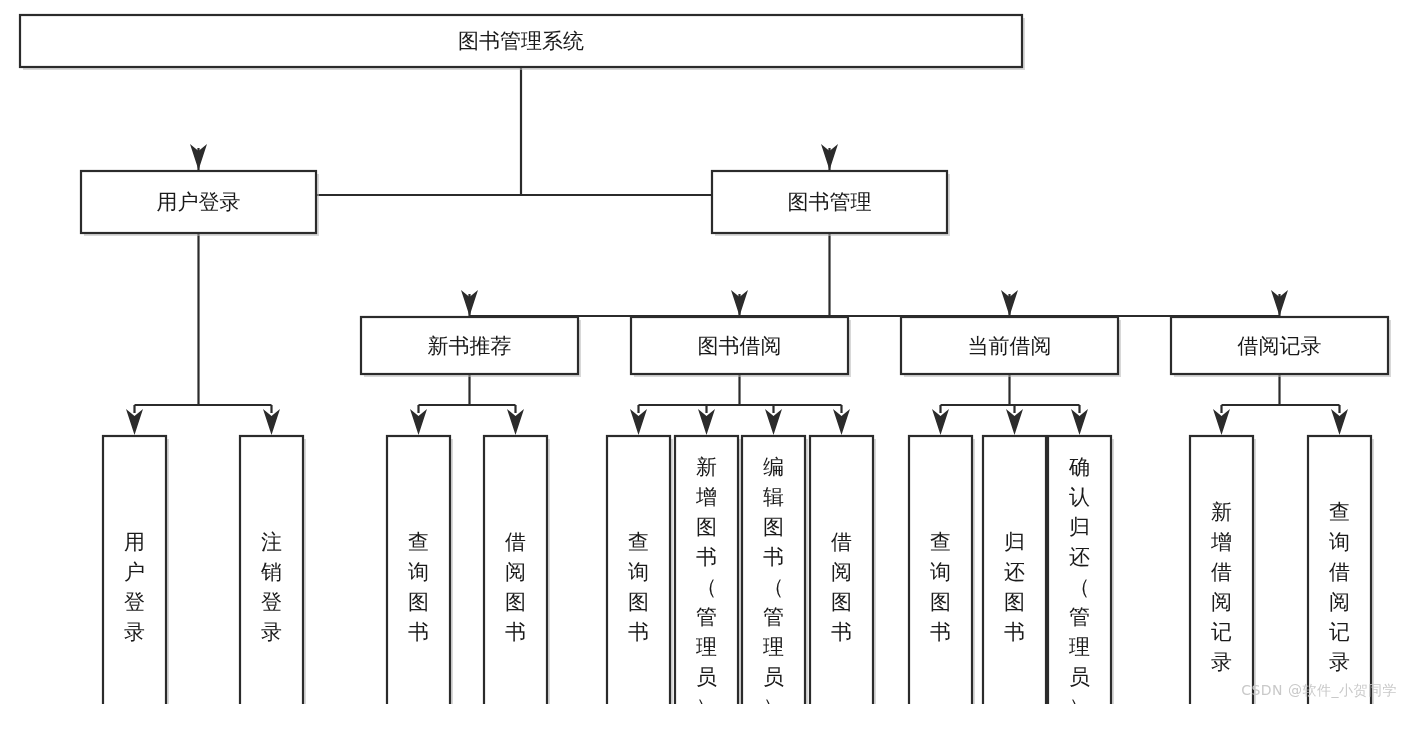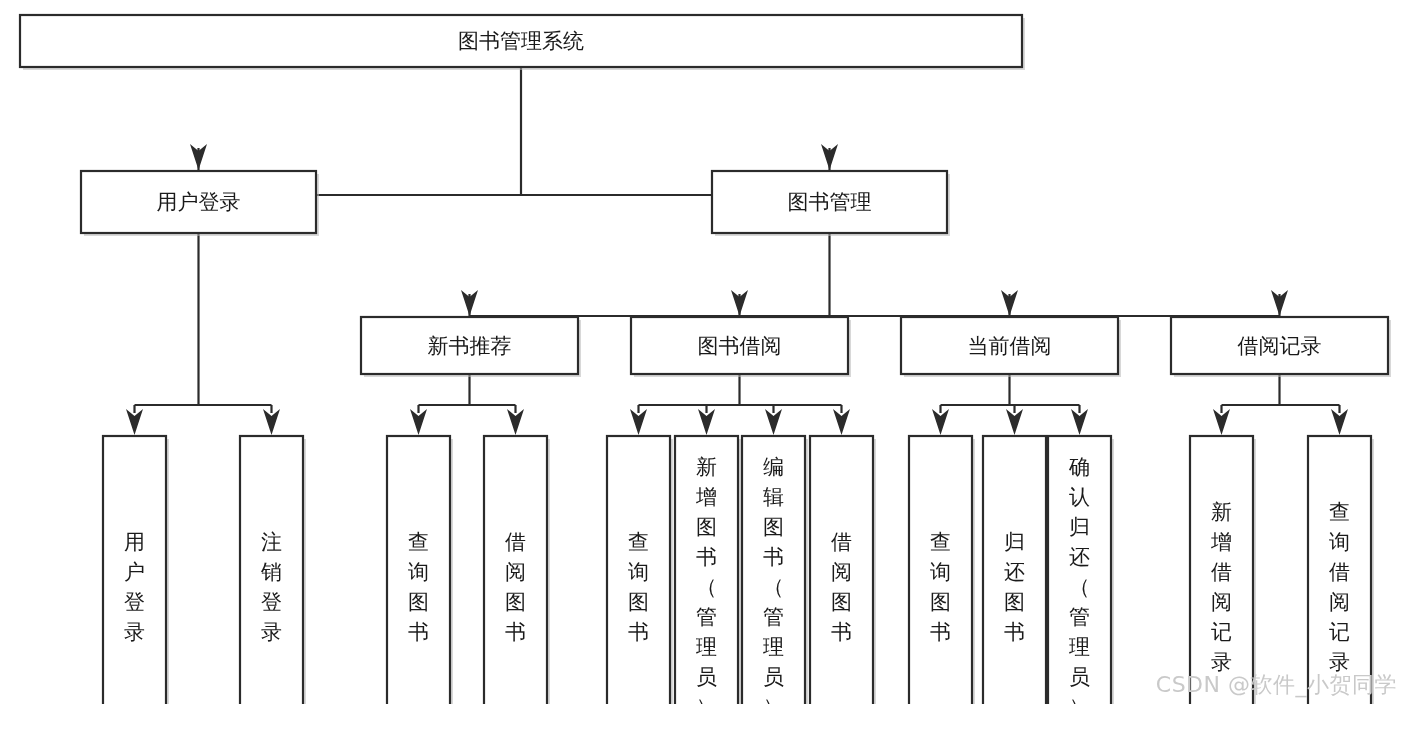--- a/index.html
+++ b/index.html
@@ -53,21 +53,21 @@
     font-family: "DejaVu Sans", sans-serif;
     font-size: 21px;
     fill: #1a1a1a;
     text-anchor: middle;
   }
   .watermark {
     position: absolute;
     right: 8px;
     bottom: 4px;
     font-family: "DejaVu Sans", sans-serif;
-    font-size: 22px;
+    font-size: 14px;
     color: #c9c9c9;
     white-space: nowrap;
     letter-spacing: 0.5px;
   }
 </style>
 </head>
 <body>
 
 <div id="canvas">
   <svg class="diagram" id="diagram-svg" viewBox="0 0 1405 747">

